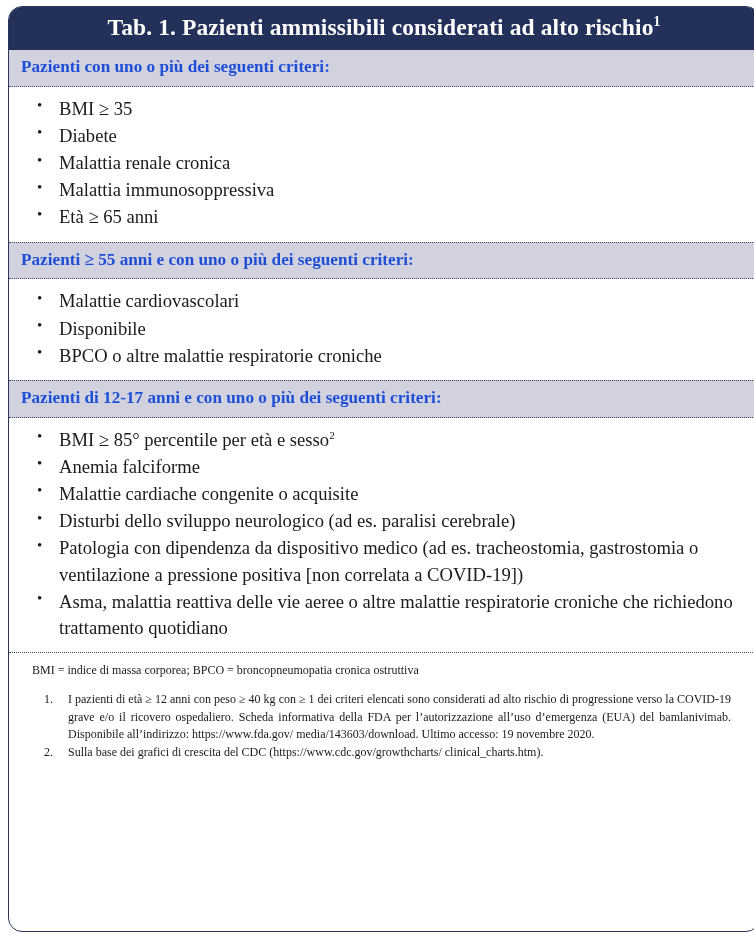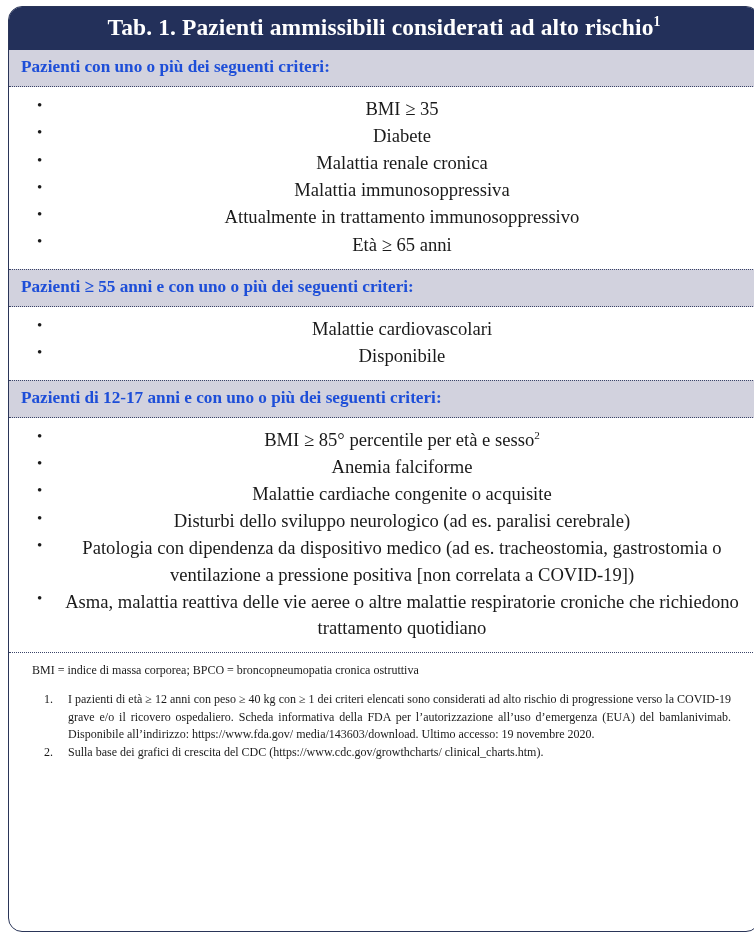--- a/index.html
+++ b/index.html
@@ -64,21 +64,20 @@
 
   
   .list-block {
     padding: 9px 14px 10px 14px;
     flex: none;
   }
   ul.bullets {
     margin: 0;
     padding: 0;
     list-style: none;
-    text-align: center;
   }
   ul.bullets li {
     position: relative;
     padding-left: 36px;
     font-size: 18.6px;
     line-height: 1.41;
     margin: 0 0 1px 0;
   }
   ul.bullets li::before {
     content: "\2022";
@@ -134,30 +133,30 @@
     <span>Tab. 1. Pazienti ammissibili considerati ad alto rischio</span><sup>1</sup>
   </div>
 
   <div class="band first">Pazienti con uno o più dei seguenti criteri:</div>
   <div class="list-block">
     <ul class="bullets">
       <li><span>BMI ≥ 35</span></li>
       <li><span>Diabete</span></li>
       <li><span>Malattia renale cronica</span></li>
       <li><span>Malattia immunosoppressiva</span></li>
-      <li><span>Attualmente in trattamento immunosoppressivo</span></li>
       <li><span>Età ≥ 65 anni</span></li>
     </ul>
   </div>
 
   <div class="band">Pazienti ≥ 55 anni e con uno o più dei seguenti criteri:</div>
   <div class="list-block">
     <ul class="bullets">
       <li><span>Malattie cardiovascolari</span></li>
       <li><span>Disponibile</span></li>
+      <li><span>BPCO o altre malattie respiratorie croniche</span></li>
     </ul>
   </div>
 
   <div class="band">Pazienti di 12-17 anni e con uno o più dei seguenti criteri:</div>
   <div class="list-block">
     <ul class="bullets">
       <li><span>BMI ≥ 85° percentile per età e sesso</span><sup>2</sup></li>
       <li><span>Anemia falciforme</span></li>
       <li><span>Malattie cardiache congenite o acquisite</span></li>
       <li><span>Disturbi dello sviluppo neurologico (ad es. paralisi cerebrale)</span></li>

